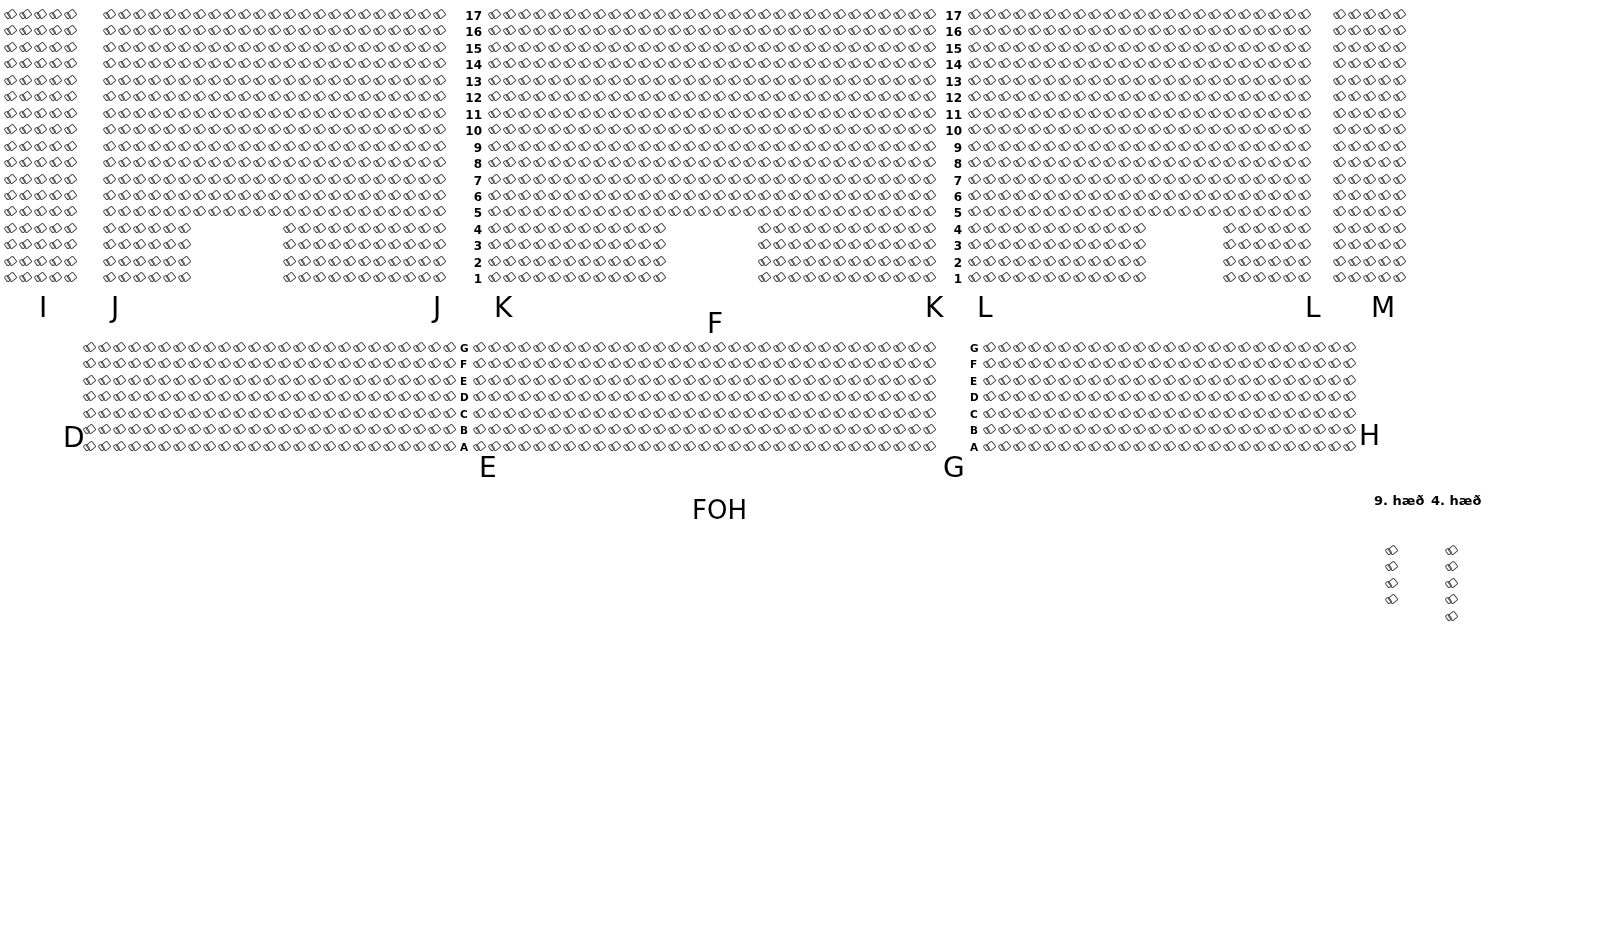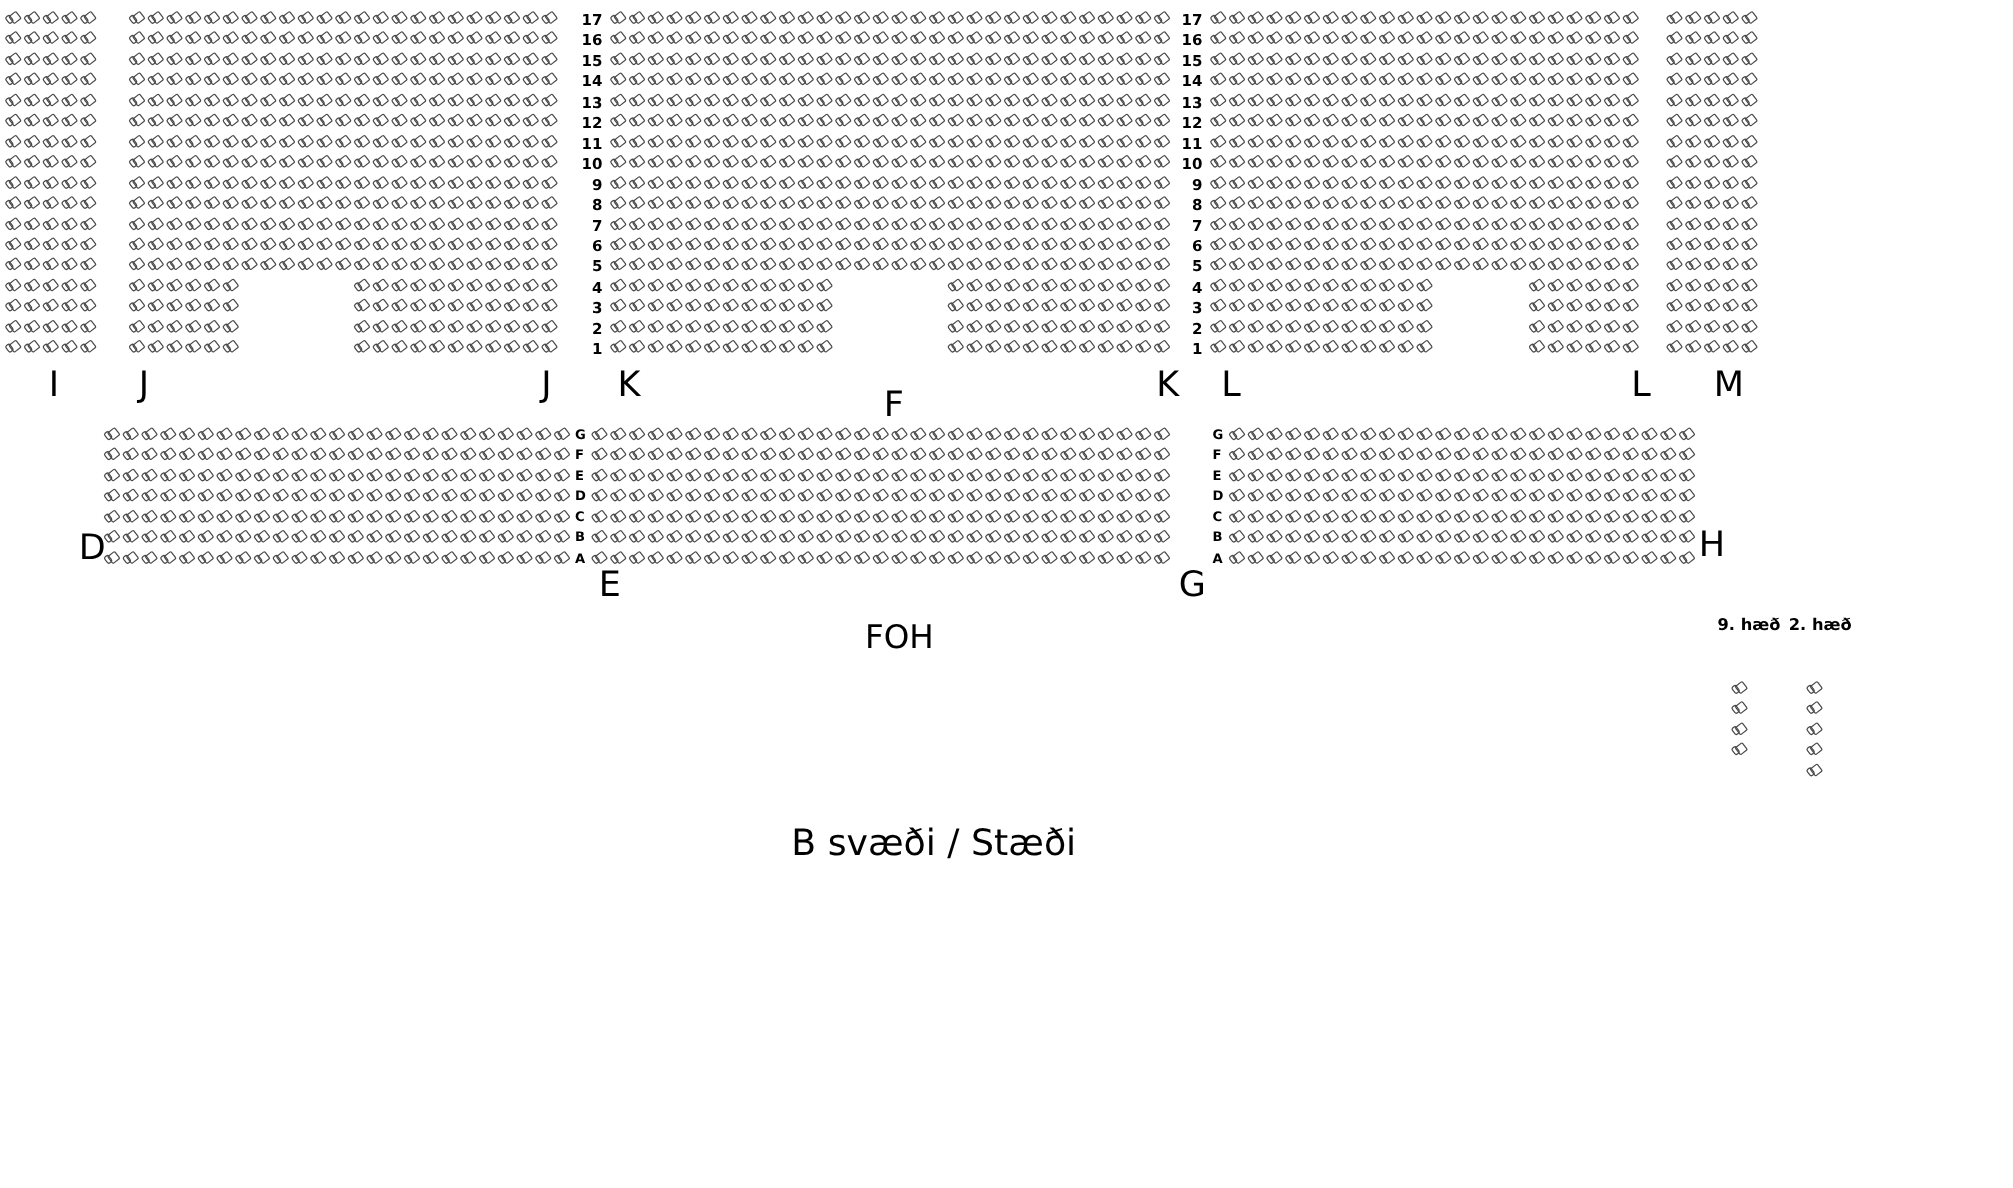--- a/index.html
+++ b/index.html
@@ -2066,16 +2066,15 @@
   <div class="sec-label" style="left:1371px;top:294px">M</div>
 
   <div class="sec-label" style="left:63px;top:424px">D</div>
   <div class="sec-label" style="left:1359px;top:422px">H</div>
   <div class="sec-label" style="left:479px;top:454px">E</div>
   <div class="sec-label" style="left:943px;top:454px">G</div>
 
   <div class="foh-label" style="left:692px;top:497px">FOH</div>
 
   <div class="floor-label" style="left:1374px;top:494px">9. hæð</div>
-  <div class="floor-label" style="left:1431px;top:494px">2. hæð</div>
+  <div class="floor-label" style="left:1431px;top:494px">4. hæð</div>
 
-  <div class="standing-label" style="left:633px;top:660px">B svæði / Stæði</div>
 </div>
 
 </body></html>

